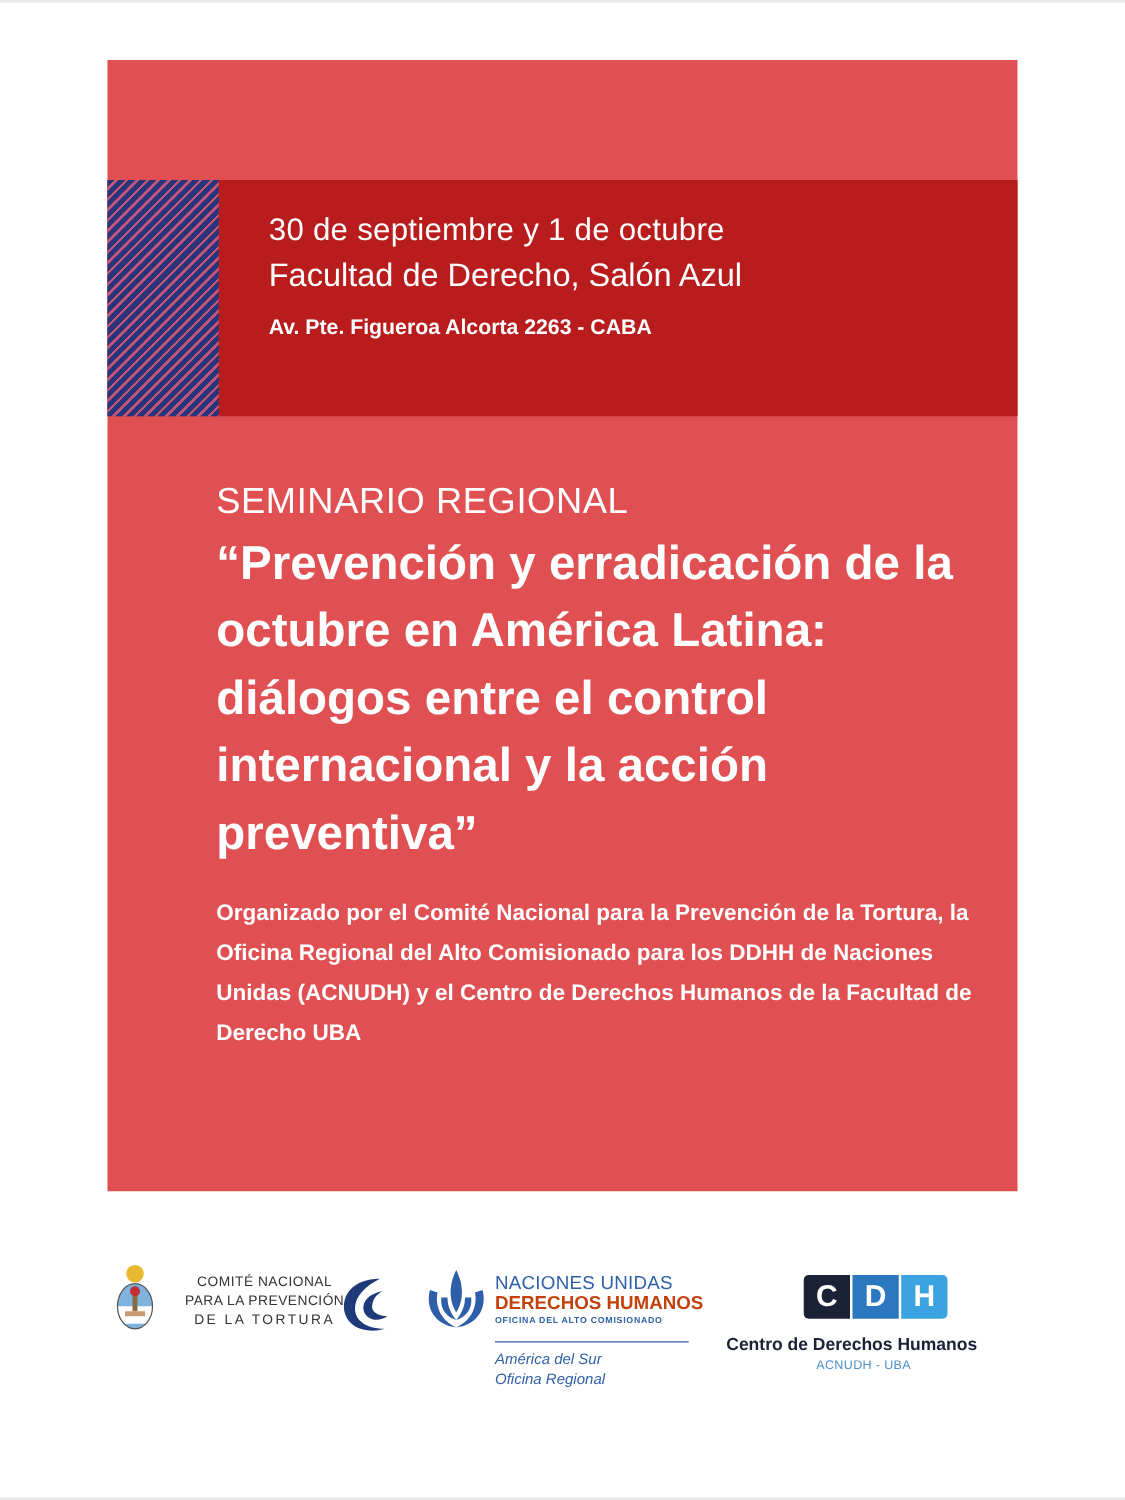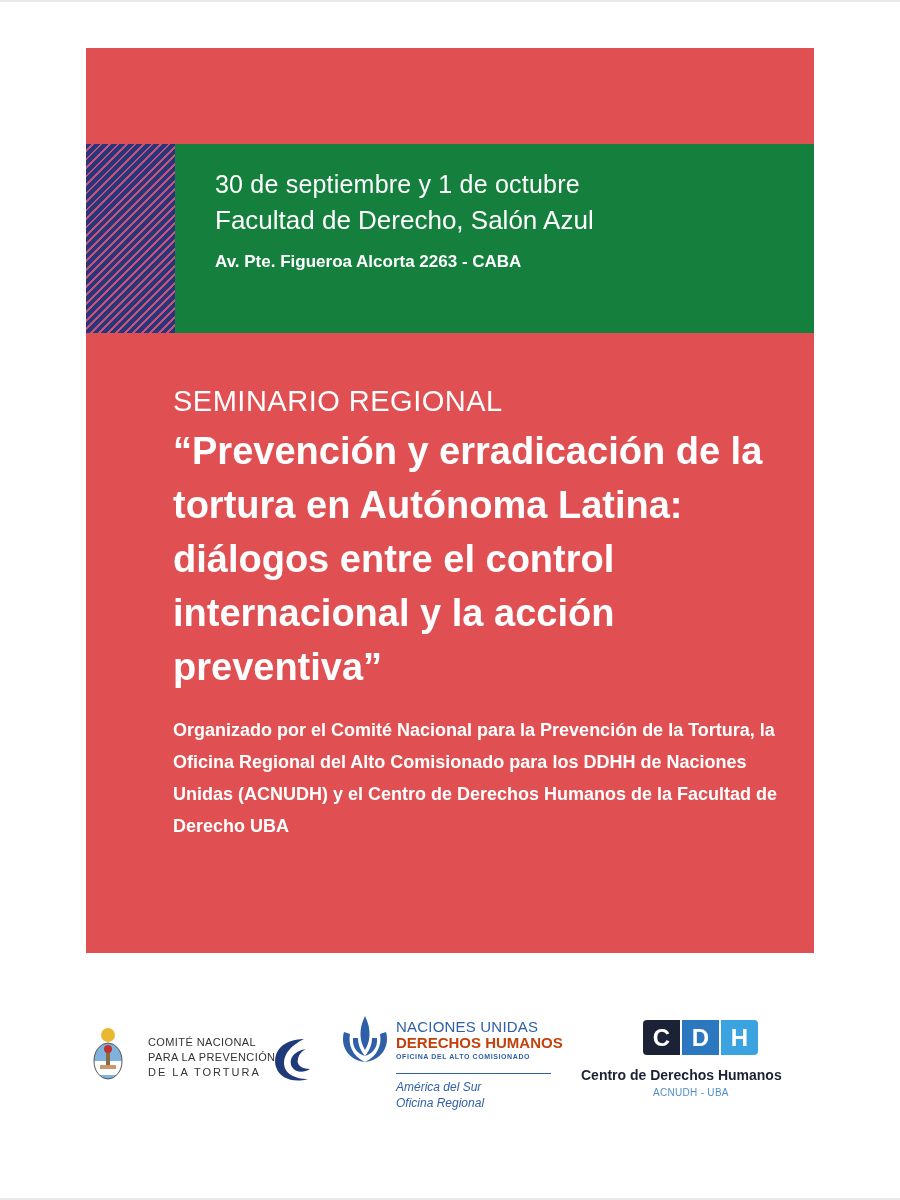--- a/index.html
+++ b/index.html
@@ -1,32 +1,32 @@
 <!DOCTYPE html>
 <html><head>
 <meta charset="utf-8">
 <style>
   html,body{margin:0;padding:0;}
   body{width:900px;height:1200px;background:#ffffff;position:relative;overflow:hidden;font-family:"Liberation Sans",sans-serif;}
   .topline{position:absolute;left:0;top:0;width:900px;height:2px;background:#e8e8e8;}
   .botline{position:absolute;left:0;bottom:0;width:900px;height:2px;background:#e8e8e8;}
   .poster{position:absolute;left:86px;top:48px;width:728px;height:905px;background:#e05052;}
-  .band{position:absolute;left:0;top:96px;width:728px;height:189px;background:#15803d;}
+  .band{position:absolute;left:0;top:96px;width:728px;height:189px;background:#b91c1c;}
   .stripes{position:absolute;left:0;top:0;width:89px;height:189px;
     background:repeating-linear-gradient(135deg,#28357a 0 4px,#c2547a 4px 6px);}
   .band-text{position:absolute;left:129px;top:22px;color:#fff;}
   .date{font-size:25px;font-weight:300;line-height:36px;letter-spacing:0.2px;}
   .city{font-size:26px;font-weight:700;line-height:36px;}
   .venue{font-size:26px;font-weight:400;line-height:36px;}
   .addr{font-size:17px;font-weight:700;margin-top:14px;}
   .seminar{position:absolute;left:87px;top:322px;color:#fff;font-size:29px;letter-spacing:0.5px;font-weight:300;margin-top:15px;}
   .title{position:absolute;left:87px;top:376px;width:620px;color:#fff;font-size:38px;font-weight:700;line-height:54px;}
   .org{position:absolute;left:87px;top:666px;width:620px;color:#ffffff;font-size:18px;font-weight:700;line-height:32px;}
   .logos{position:absolute;left:0;top:995px;width:900px;height:120px;}
-  .cnpt{position:absolute;left:90px;top:30px;width:230px;height:70px;}
+  .cnpt{position:absolute;left:90px;top:14px;width:230px;height:70px;text-align:center;}
   .cnpt .text{position:absolute;left:58px;top:10px;font-size:11px;line-height:15px;color:#333;letter-spacing:0.4px;}
   .un{position:absolute;left:338px;top:5px;width:230px;height:110px;}
   .un .t1{position:absolute;left:58px;top:18px;font-size:15px;color:#2f5fa8;letter-spacing:0.2px;}
   .un .t2{position:absolute;left:58px;top:34px;font-size:15px;font-weight:700;color:#c2410c;}
   .un .t3{position:absolute;left:58px;top:53px;font-size:7px;font-weight:700;color:#2f5fa8;letter-spacing:0.6px;}
   .un .rule{position:absolute;left:58px;top:73px;width:155px;height:1px;background:#2f5fa8;}
   .un .t4{position:absolute;left:58px;top:79px;font-size:12px;font-style:italic;color:#2f5fa8;line-height:16px;}
   .cdh{position:absolute;left:575px;top:20px;width:245px;height:90px;}
   .cdh .boxes{position:absolute;left:68px;top:5px;display:flex;}
   .cdh .box{width:37px;height:35px;color:#fff;font-weight:700;font-size:24px;display:flex;align-items:center;justify-content:center;}
@@ -41,21 +41,21 @@
 <div class="poster">
   <div class="band">
     <div class="stripes"></div>
     <div class="band-text">
       <div class="date">30 de septiembre y 1 de octubre</div>
       <div class="venue">Facultad de Derecho, Salón Azul</div>
       <div class="addr">Av. Pte. Figueroa Alcorta 2263 - CABA</div>
     </div>
   </div>
   <div class="seminar">SEMINARIO REGIONAL</div>
-  <div class="title">“Prevención y erradicación de la tortura en Autónoma Latina: diálogos entre el control internacional y la acción preventiva”</div>
+  <div class="title">“Prevención y erradicación de la octubre en América Latina: diálogos entre el control internacional y la acción preventiva”</div>
   <div class="org">Organizado por el Comité Nacional para la Prevención de la Tortura, la Oficina Regional del Alto Comisionado para los DDHH de Naciones Unidas (ACNUDH) y el Centro de Derechos Humanos de la Facultad de Derecho UBA</div>
 </div>
 
 <div class="logos">
   <div class="cnpt">
     <svg width="36" height="60" viewBox="0 0 36 60" style="position:absolute;left:0;top:0">
       <circle cx="18" cy="10" r="7" fill="#e8b830"></circle>
       <ellipse cx="18" cy="36" rx="14" ry="18" fill="#7fb3de"></ellipse>
       <rect x="4" y="36" width="28" height="14" fill="#fff"></rect>
       <ellipse cx="18" cy="36" rx="14" ry="18" fill="none" stroke="#555" stroke-width="1"></ellipse>

